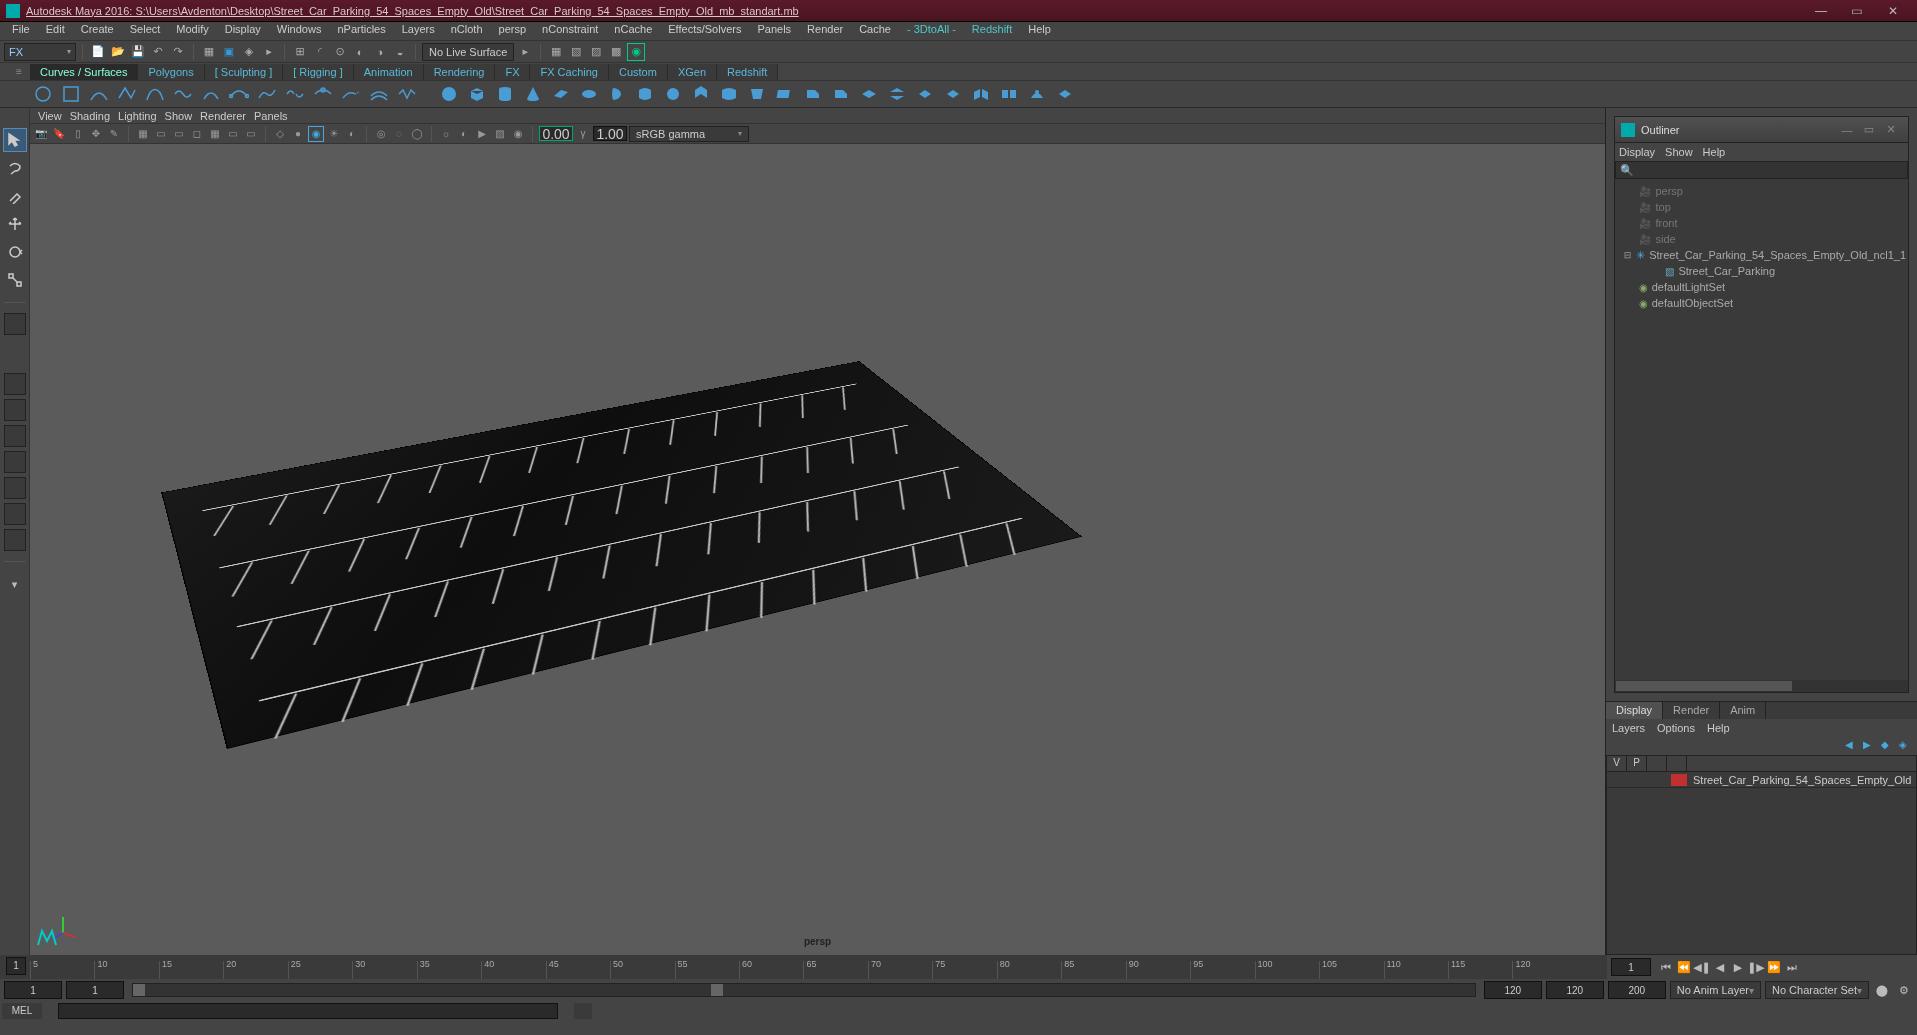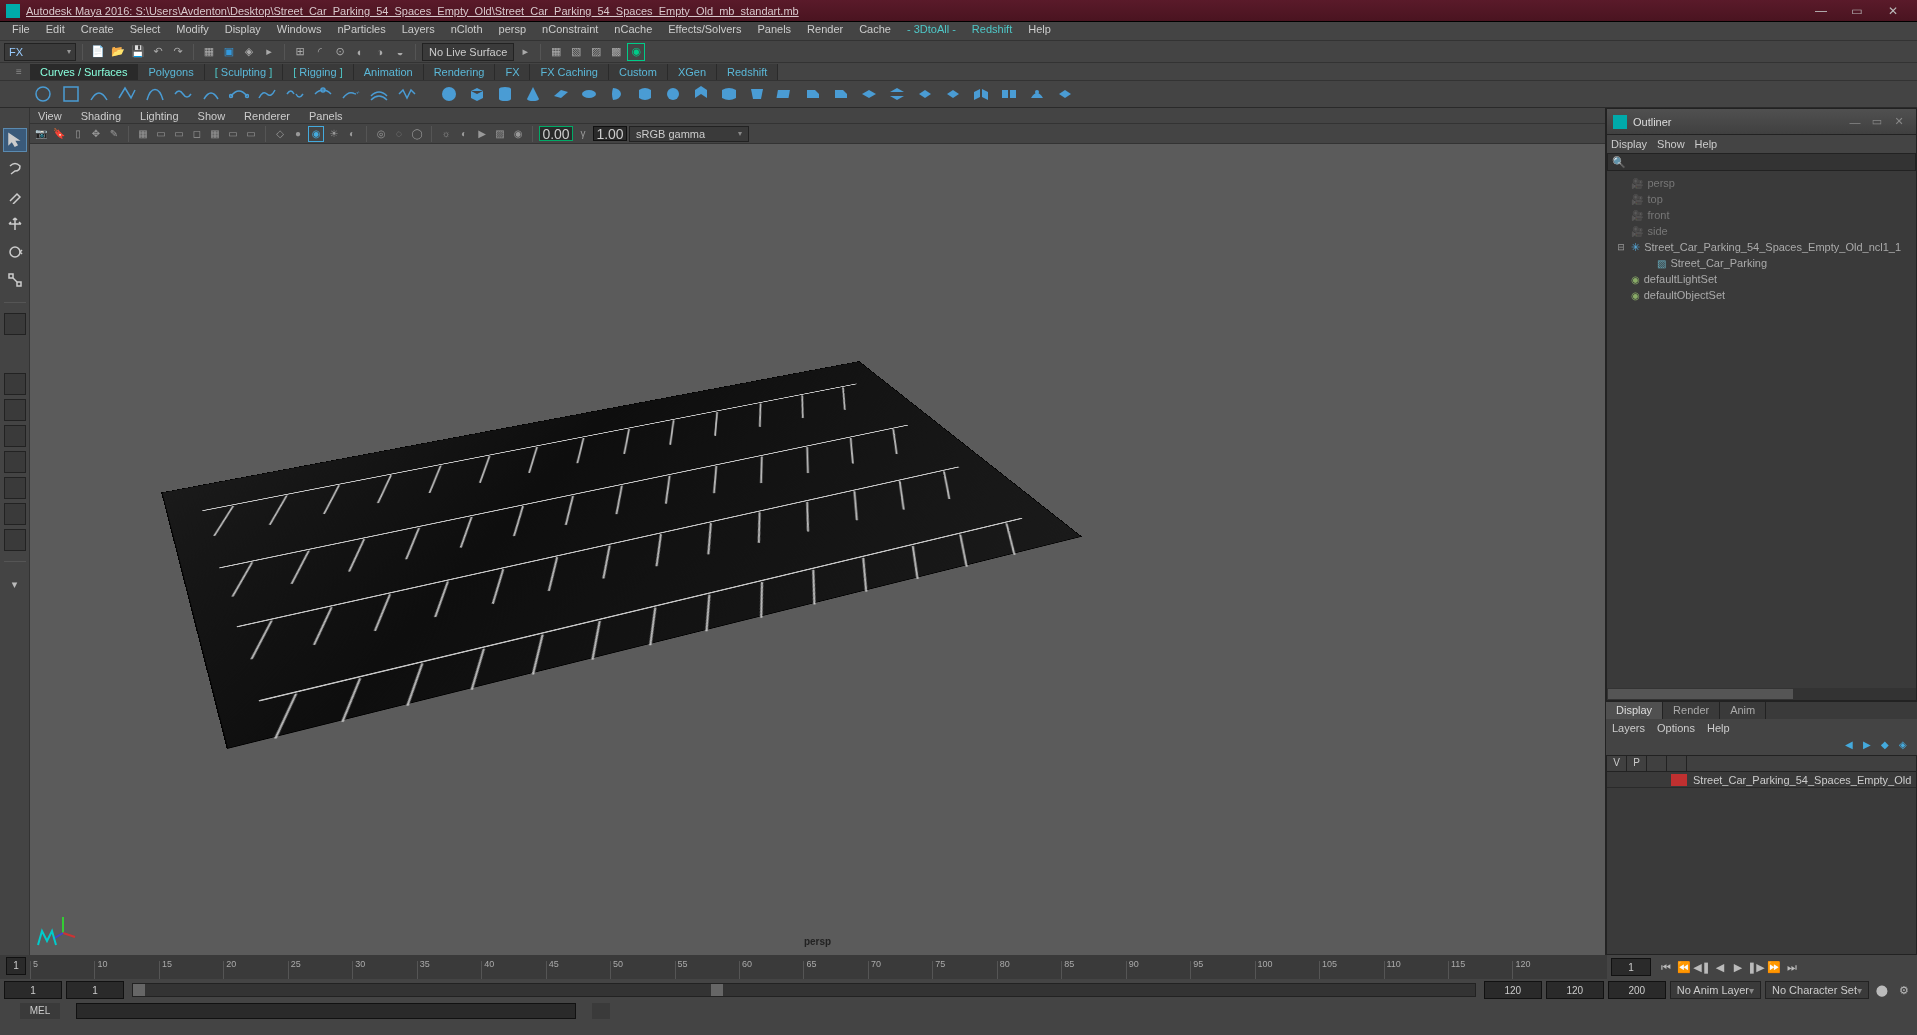--- a/index.html
+++ b/index.html
@@ -39,37 +39,37 @@
 
 .main-area { position:absolute; top:108px; left:0; right:0; bottom:80px; display:flex; background:#444; }
 .left-toolbox { width:30px; background:#444; border-right:1px solid #333; display:flex; flex-direction:column; align-items:center; padding-top:20px; gap:4px; }
 .tool-btn { width:24px; height:24px; display:flex; align-items:center; justify-content:center; color:#bbb; border:1px solid transparent; }
 .tool-btn.sel { background:#3a5a7a; border:1px solid #5a8ab0; }
 .tool-btn svg { width:16px; height:16px; stroke:#ccc; fill:none; stroke-width:1.5; }
 .lt-sep { width:22px; height:1px; background:#555; margin:6px 0; }
 .lt-boxed { width:22px; height:22px; background:#3a3a3a; border:1px solid #222; }
 
 .viewport-wrap { flex:1; display:flex; flex-direction:column; background:#5a5a5a; position:relative; }
-.vp-menubar { height:16px; background:#444; display:flex; align-items:center; padding:0 8px; gap:19px; border-bottom:1px solid #333; }
+.vp-menubar { height:16px; background:#444; display:flex; align-items:center; padding:0 8px; gap:8px; border-bottom:1px solid #333; }
 .vp-menubar span { color:#ccc; font-size:11px; }
 .vp-toolbar { height:20px; background:#444; display:flex; align-items:center; padding:0 4px; gap:2px; border-bottom:1px solid #333; }
 .vp-ico { width:16px; height:16px; display:flex; align-items:center; justify-content:center; color:#999; font-size:10px; }
 .vp-ico.active { color:#4ad; border:1px solid #4ad; }
 .vp-num { width:34px; height:15px; background:#2a2a2a; border:1px solid #111; color:#ccc; font-size:14px; text-align:center; }
 .vp-num.greenb { border:1px solid #0a6; }
 .vp-combo { height:16px; background:#3a3a3a; border:1px solid #222; padding:0 6px; color:#ccc; font-size:10px; display:flex; align-items:center; flex:0 0 120px; }
 .vp-combo::after { content:"▾"; margin-left:auto; font-size:8px; color:#888; }
 
 .viewport { flex:1; background:#5b5b5b; position:relative; overflow:hidden; }
 .viewport .persp { position:absolute; bottom:8px; left:50%; transform:translateX(-50%); color:#222; font-size:10px; font-weight:bold; }
 .axis-gizmo { position:absolute; left:18px; bottom:14px; width:30px; height:30px; }
 .maya-logo { position:absolute; left:6px; bottom:6px; width:22px; height:22px; }
 
 .right-col { width:312px; display:flex; flex-direction:column; background:#444; border-left:1px solid #222; }
-.outliner { flex:1; display:flex; flex-direction:column; background:#000000; border:1px solid #222; margin:0; position:relative; }
+.outliner { flex:1; display:flex; flex-direction:column; background:#000000; border:1px solid #222; margin:8px; position:relative; }
 .out-title { height:26px; background:linear-gradient(#505050,#404040); display:flex; align-items:center; padding:0 6px; border-bottom:1px solid #222; }
 .out-title .ico-m { width:14px; height:14px; background:#0aa; margin-right:6px; }
 .out-title .txt { flex:1; color:#ddd; }
 .out-title .wbtn { width:22px; color:#888; text-align:center; font-size:11px; }
 .out-menus { height:18px; background:#444; display:flex; align-items:center; padding:0 4px; gap:10px; }
 .out-menus span { color:#ccc; font-size:11px; }
 .out-search { height:18px; background:#333; border:1px solid #222; margin:0; display:flex; align-items:center; padding:0 4px; }
 .out-search .mag { color:#888; font-size:11px; }
 .out-tree { flex:1; background:#3a3a3a; padding:4px 2px; overflow:auto; }
 .out-row { display:flex; align-items:center; height:16px; padding-left:6px; color:#aaa; font-size:11px; gap:4px; }
@@ -108,21 +108,21 @@
 
 .range-row { height:22px; background:#444; display:flex; align-items:center; padding:0 4px; gap:4px; }
 .range-num { width:58px; height:18px; background:#2a2a2a; border:1px solid #111; color:#ccc; font-size:10px; text-align:center; }
 .range-slider { flex:1; height:14px; background:#333; border:1px solid #222; position:relative; margin:0 4px; }
 .range-slider .rthumb { position:absolute; left:0; top:0; width:12px; height:12px; background:#666; }
 .range-slider .rthumb.r { left:auto; right:56%; }
 .range-combo { height:18px; background:#3a3a3a; border:1px solid #222; padding:0 6px; color:#ccc; font-size:10px; display:flex; align-items:center; min-width:86px; }
 .range-combo::after { content:"▾"; margin-left:auto; color:#888; }
 .range-end-ico { width:18px; height:18px; color:#bbb; display:flex; align-items:center; justify-content:center; }
 
-.cmd-row { height:20px; background:#444; display:flex; align-items:center; gap:16px; padding:0 20px; }
+.cmd-row { height:20px; background:#444; display:flex; align-items:center; gap:16px; padding:0 2px; }
 .cmd-label { width:40px; height:16px; background:#3a3a3a; color:#ccc; font-size:10px; text-align:center; line-height:16px; }
 .cmd-input { flex:0 0 500px; height:16px; background:#2a2a2a; border:1px solid #111; }
 .cmd-result { flex:1; height:16px; background:#333; color:#aaa; font-size:10px; padding:1px 6px; overflow:hidden; white-space:nowrap; }
 .cmd-end { width:18px; height:16px; background:#3a3a3a; }
 
 .help-row { height:14px; background:#444; }
 
 
 .parking-plane { position:absolute; left:170px; top:160px; width:820px; height:420px;
   background:linear-gradient(135deg,#1a1a1a,#0e0e0e 40%,#1a1a1a);

